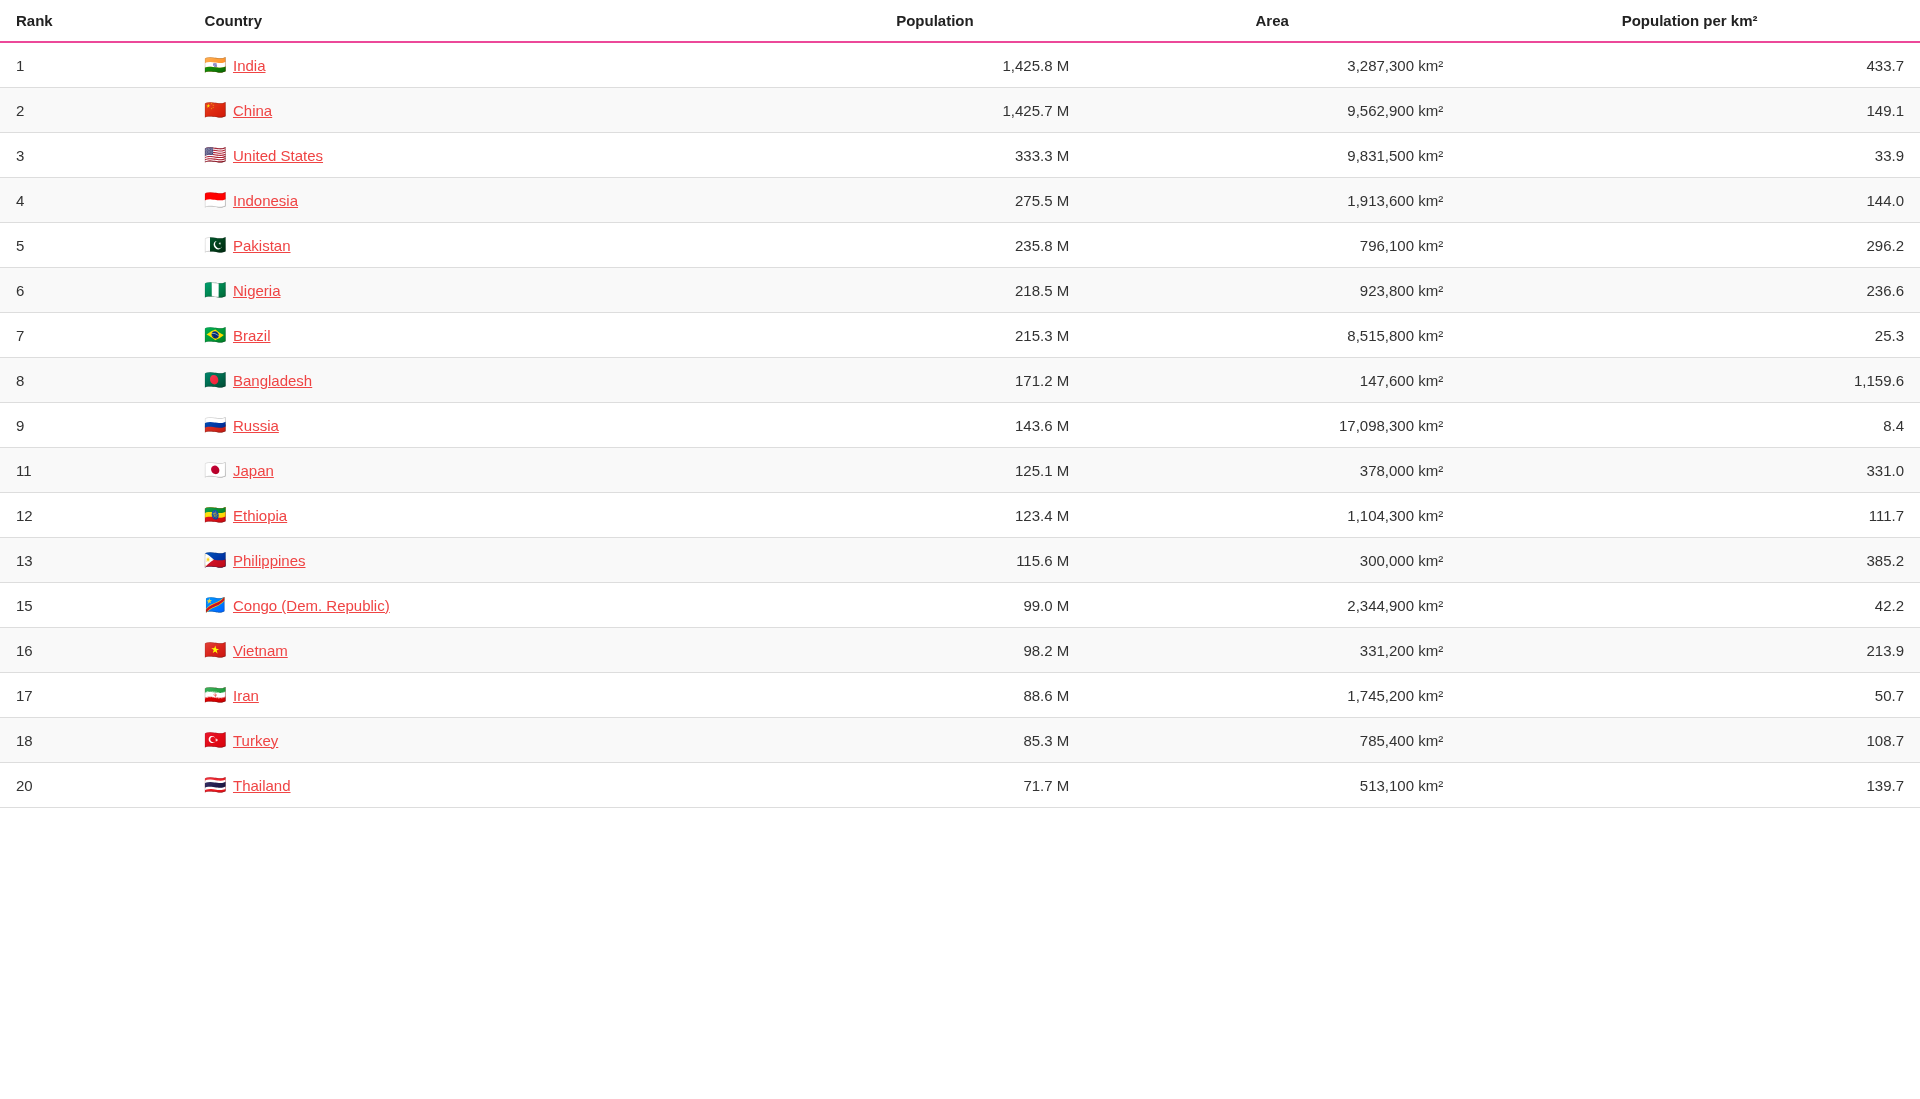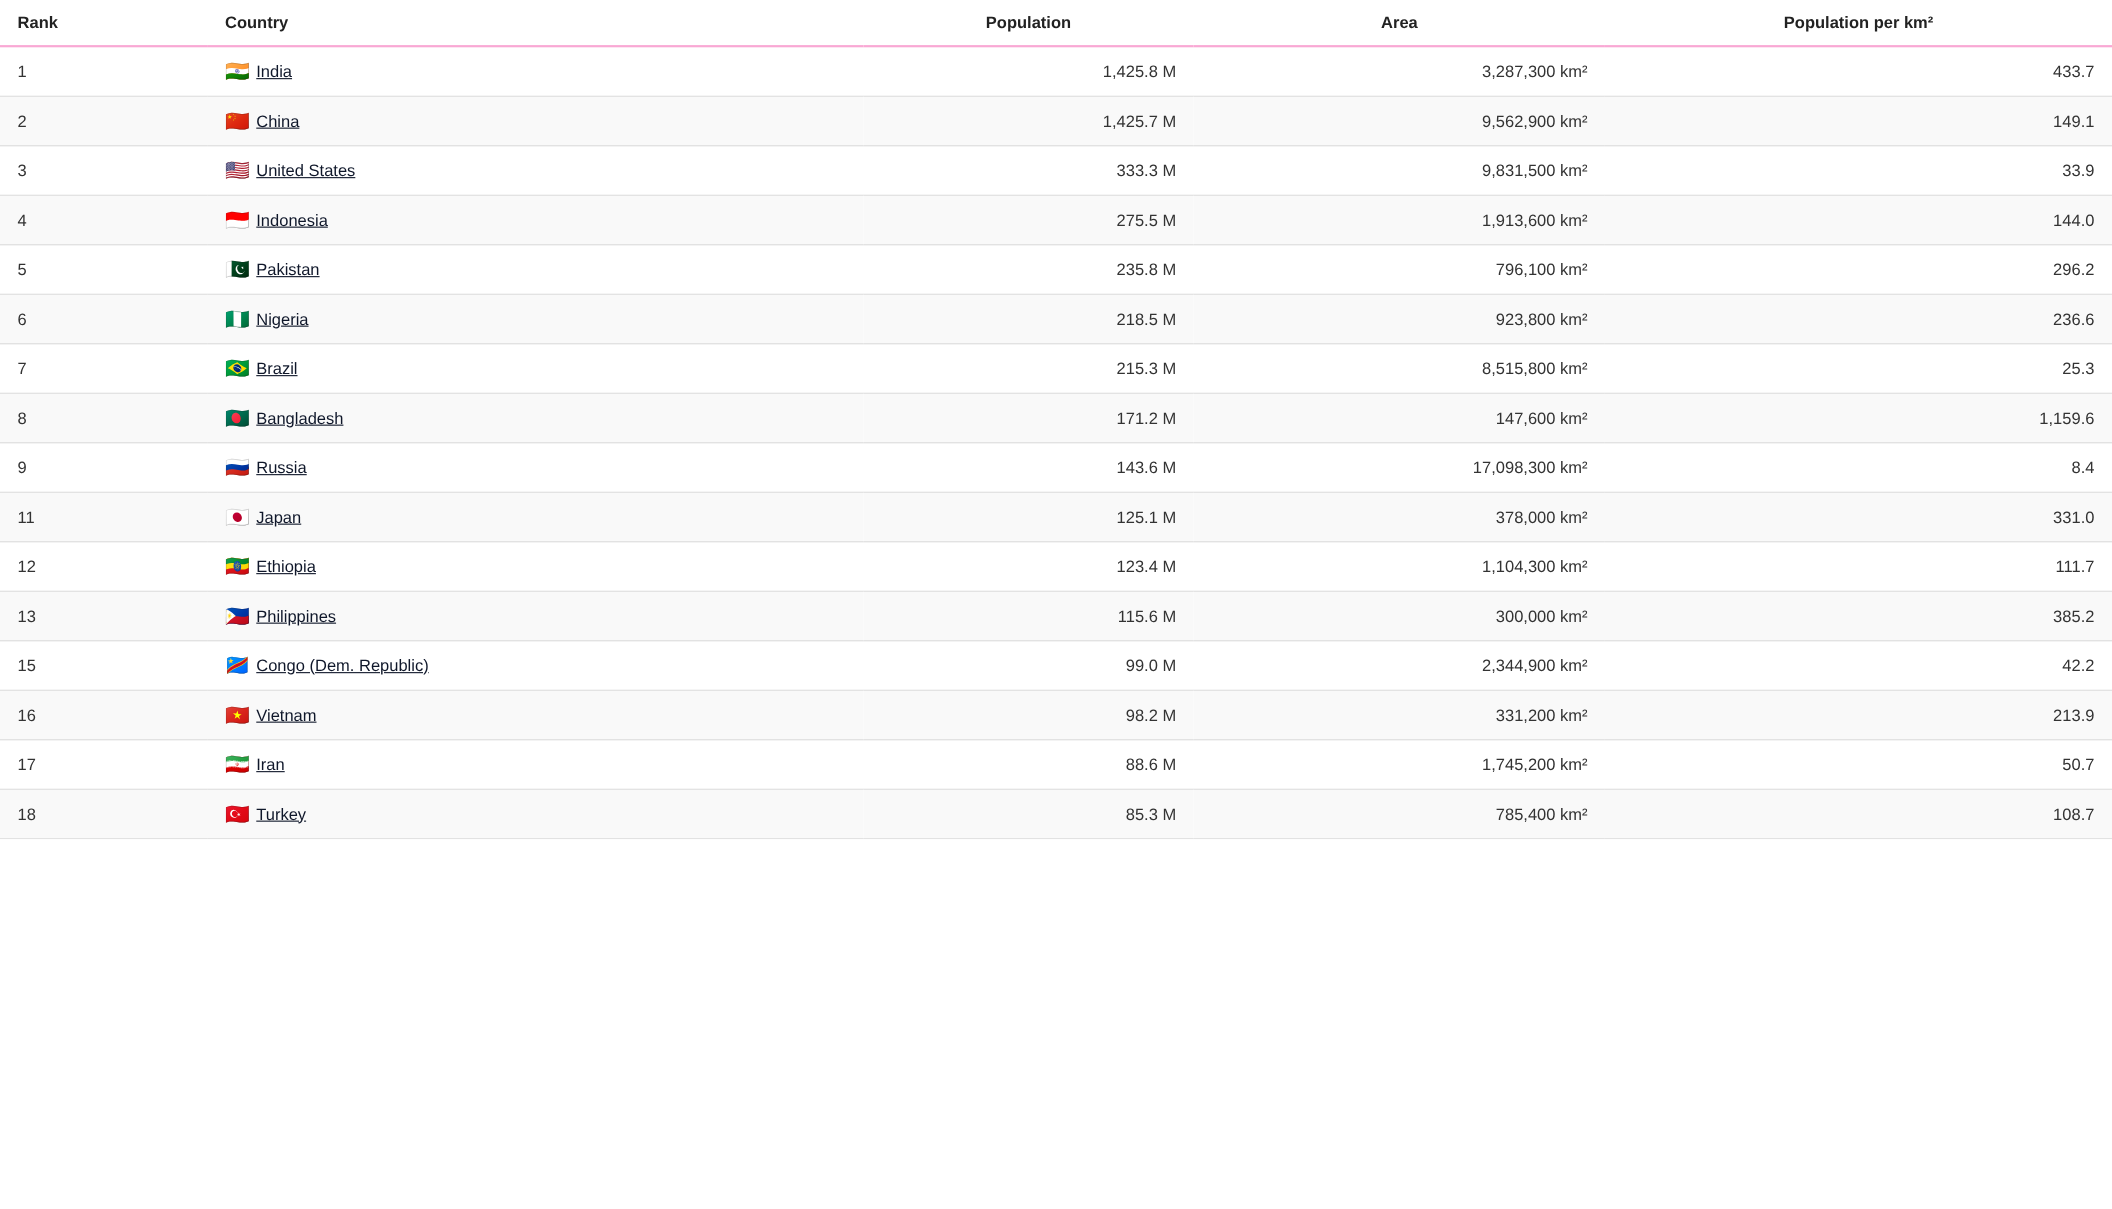--- a/index.html
+++ b/index.html
@@ -14,21 +14,21 @@
       background: #fff;
       color: #333;
     }
 
     table {
       width: 100%;
       border-collapse: collapse;
     }
 
     thead tr {
-      border-bottom: 2px solid #f9a8d4;
+      border-bottom: 2px solid #ec4899;
     }
 
     thead th {
       padding: 12px 16px;
       text-align: left;
       font-weight: 700;
       font-size: 15px;
       color: #222;
       white-space: nowrap;
     }
@@ -49,21 +49,21 @@
       padding: 11px 16px;
       font-size: 15px;
       color: #333;
     }
 
     tbody td.right {
       text-align: right;
     }
 
     .country-link {
-      color: #0f172a;
+      color: #ef4444;
       text-decoration: underline;
       cursor: pointer;
       text-align: center;
     }
 
     .flag {
       font-size: 18px;
       margin-right: 6px;
       vertical-align: middle;
     }
@@ -272,14 +272,26 @@
         <td>
           <div class="country-cell">
             <span class="flag">🇹🇷</span>
             <a class="country-link" href="#">Turkey</a>
           </div>
         </td>
         <td class="right">85.3 M</td>
         <td class="right">785,400 km²</td>
         <td class="right">108.7</td>
       </tr>
+      <tr>
+        <td>20</td>
+        <td>
+          <div class="country-cell">
+            <span class="flag">🇹🇭</span>
+            <a class="country-link" href="#">Thailand</a>
+          </div>
+        </td>
+        <td class="right">71.7 M</td>
+        <td class="right">513,100 km²</td>
+        <td class="right">139.7</td>
+      </tr>
     </tbody>
 </table>
 
 </body></html>

